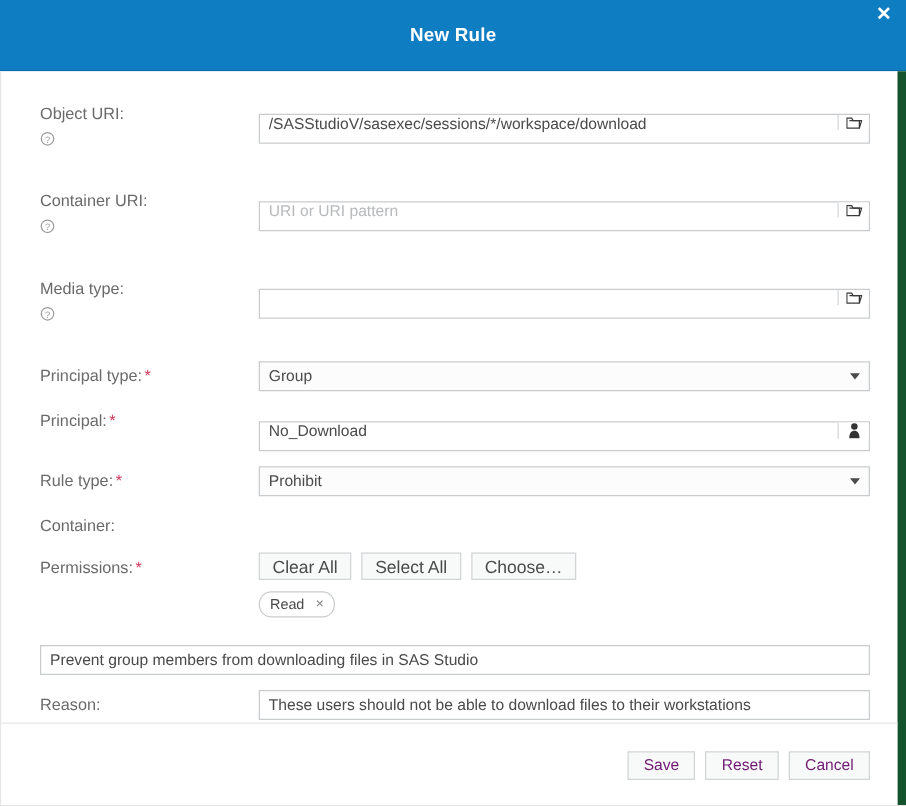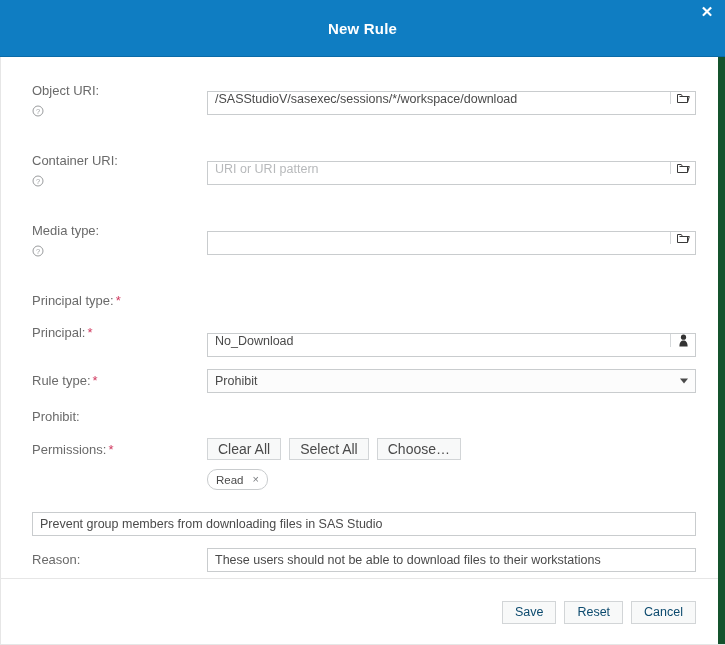--- a/index.html
+++ b/index.html
@@ -280,21 +280,21 @@
   }
   .foot-btn {
     min-width: 52px;
     height: 23px;
     padding: 0 12px;
     box-sizing: border-box;
     border: 1px solid #d2d5d7;
     background: #f8f9f9;
     font-family: "Liberation Sans", sans-serif;
     font-size: 12.5px;
-    color: #0c4a6e;
+    color: #701a75;
     cursor: pointer;
     line-height: 21px;
   }
   .dlg-bottom-edge {
     position: absolute;
     left: 0; right: 0; bottom: 0;
     height: 1px;
     background: #e6e6e6;
   }
 </style>
@@ -377,20 +377,26 @@
               </svg>
             </div>
           </div>
         </div>
       </div>
 
       <div class="row" style="margin-bottom:12px;">
         <div class="lbl-col">
           <span class="lbl-text">Principal type:</span><span class="req">*</span>
         </div>
+        <div class="fld-col">
+          <div class="sel-wrap">
+            <span class="sel-val">Group</span>
+            <span class="sel-caret"></span>
+          </div>
+        </div>
       </div>
 
       <div class="row" style="margin-bottom:12px;">
         <div class="lbl-col">
           <span class="lbl-text">Principal:</span><span class="req">*</span>
         </div>
         <div class="fld-col">
           <div class="inp-wrap">
             <input type="text" value="No_Download" style="">
             <div class="inp-btn">
@@ -410,21 +416,21 @@
         <div class="fld-col">
           <div class="sel-wrap">
             <span class="sel-val">Prohibit</span>
             <span class="sel-caret"></span>
           </div>
         </div>
       </div>
 
       <div class="row" style="margin-bottom:13px;">
         <div class="lbl-col">
-          <span class="lbl-text">Prohibit:</span>
+          <span class="lbl-text">Container:</span>
         </div>
       </div>
 
       <div class="row" style="margin-bottom:22px;">
         <div class="lbl-col">
           <span class="lbl-text">Permissions:</span><span class="req">*</span>
         </div>
         <div class="fld-col">
           <div class="btn-row">
             <button class="sm-btn">Clear All</button>

